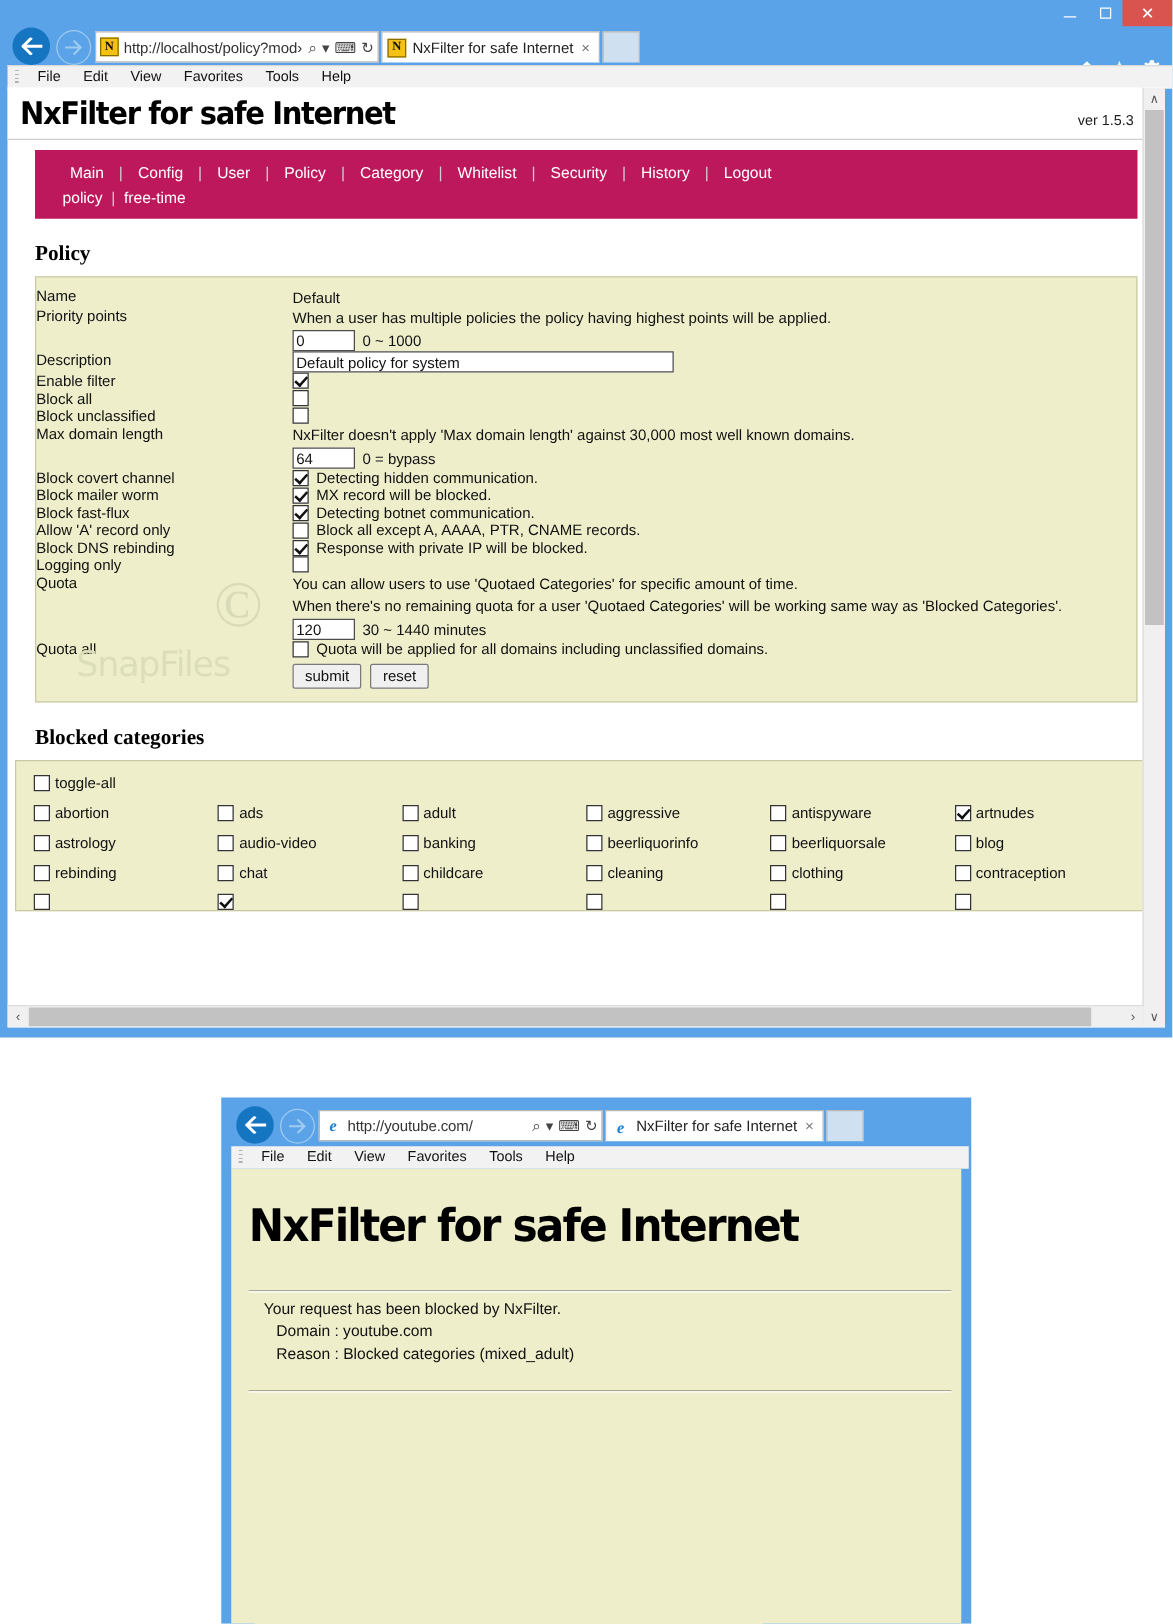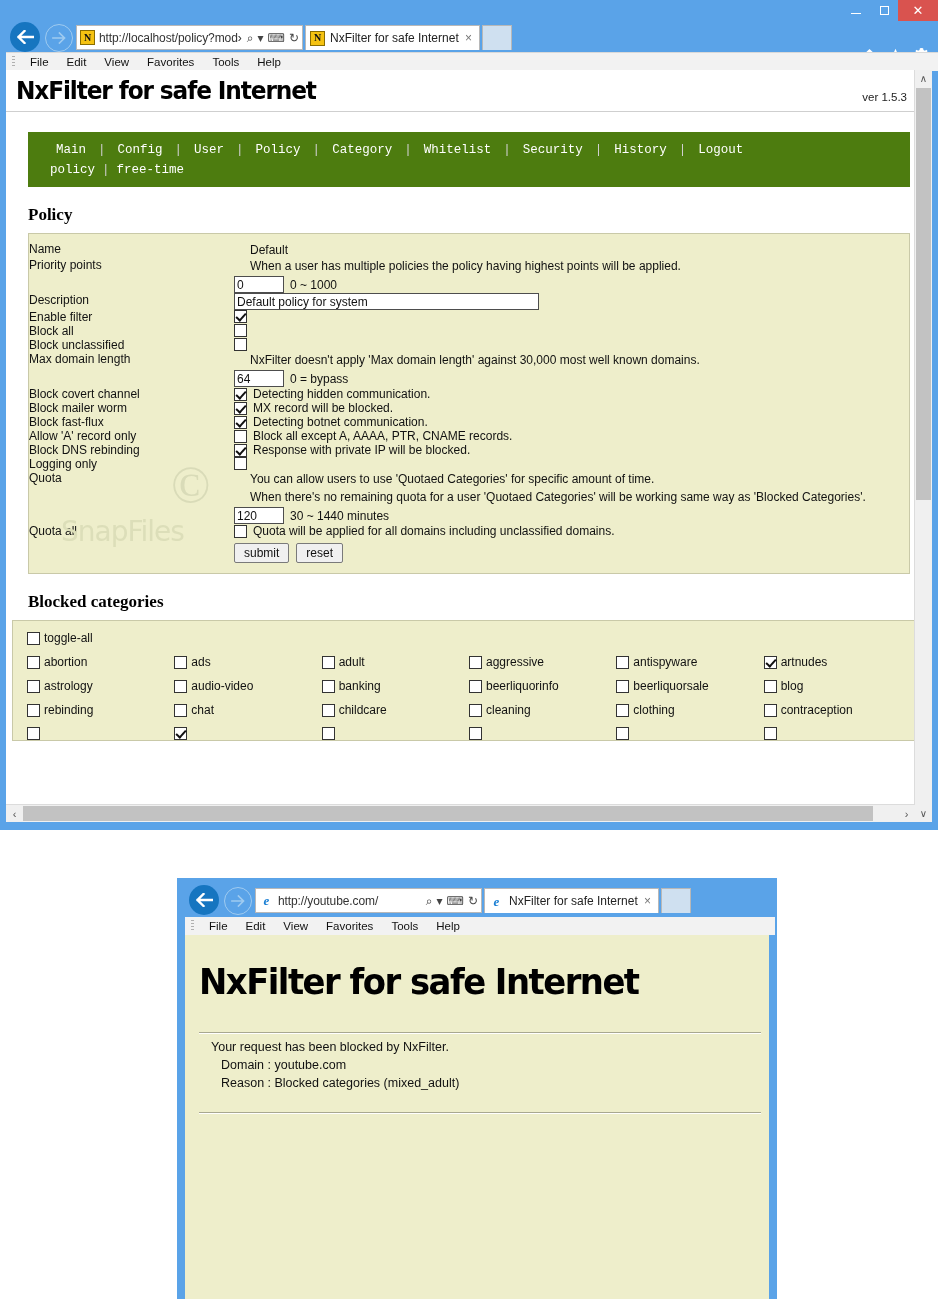--- a/index.html
+++ b/index.html
@@ -60,37 +60,37 @@
   .viewport{position:absolute;left:6px;top:70px;width:926px;height:752px;background:#ffffff;
             overflow:hidden;}
 
   
   .pagehead{position:relative;height:41px;background:#ffffff;border-bottom:1px solid #cfcfcf;}
   .logo{position:absolute;left:10px;top:6px;font-family:"DejaVu Sans",sans-serif;
         font-weight:bold;font-size:25px;color:#000;letter-spacing:-1.2px;
         transform:scaleX(.93);transform-origin:left center;}
   .ver{position:absolute;right:25px;top:21px;font-size:11.5px;color:#222;}
 
-  .navbar{margin:20px 22px 0 22px;background:#4d7c0f;color:#fff;padding:8px 0 7px 0;font-family:Liberation Mono, monospace;}
+  .navbar{margin:8px 22px 0 22px;background:#be185d;color:#fff;padding:8px 0 7px 0;}
   .navline{display:flex;align-items:center;padding-left:28px;line-height:20px;flex-wrap:wrap;}
   .navlink{font-size:12.5px;color:#fff;}
   .navsep{font-size:12.5px;color:#cfcfcf;padding:0 12px;}
   .navline2{padding-left:22px;}
   .navline2 .navlink{font-size:12.5px;}
   .navline2 .navsep{padding:0 7px;}
 
   .sectiontitle{font-family:"Liberation Serif",serif;font-weight:bold;font-size:17px;
                 color:#000;margin:18px 0 8px 22px;}
   .panel{margin:0 22px;background:#eeeecb;border:1px solid #c9c9a8;padding:8px 0 10px 0;}
 
   table.form{border-collapse:collapse;width:100%;}
   table.form td{vertical-align:top;font-size:12px;color:#111;padding:0;}
   td.lab{width:205px;padding-left:22px;padding-top:4px;padding-bottom:4px;white-space:nowrap;}
   td.val{padding-top:3px;padding-bottom:3px;}
-  .hint{font-size:12px;color:#111;margin:0 0 2px 16px;line-height:16px;}
+  .hint{font-size:12px;color:#111;margin:0 0 2px 0;line-height:16px;}
   .txt{font-size:12px;color:#111;padding:1px 2px;border:1px solid #4d4d4d;
        background:#fff;box-sizing:border-box;font-family:"Liberation Sans",sans-serif;height:17px;}
   .txt.small{width:50px;}
   .txt.wide{width:305px;}
   .inline{display:flex;align-items:center;gap:6px;}
   .cbline{display:flex;align-items:center;gap:6px;}
   .cb{width:13px;height:13px;border:1px solid #333;background:#fff;box-sizing:border-box;
       display:inline-block;position:relative;flex:none;}
   .cb.checked::after{content:"";position:absolute;left:3px;top:0px;width:4px;height:8px;
       border:solid #111;border-width:0 2px 2px 0;transform:rotate(42deg);}

